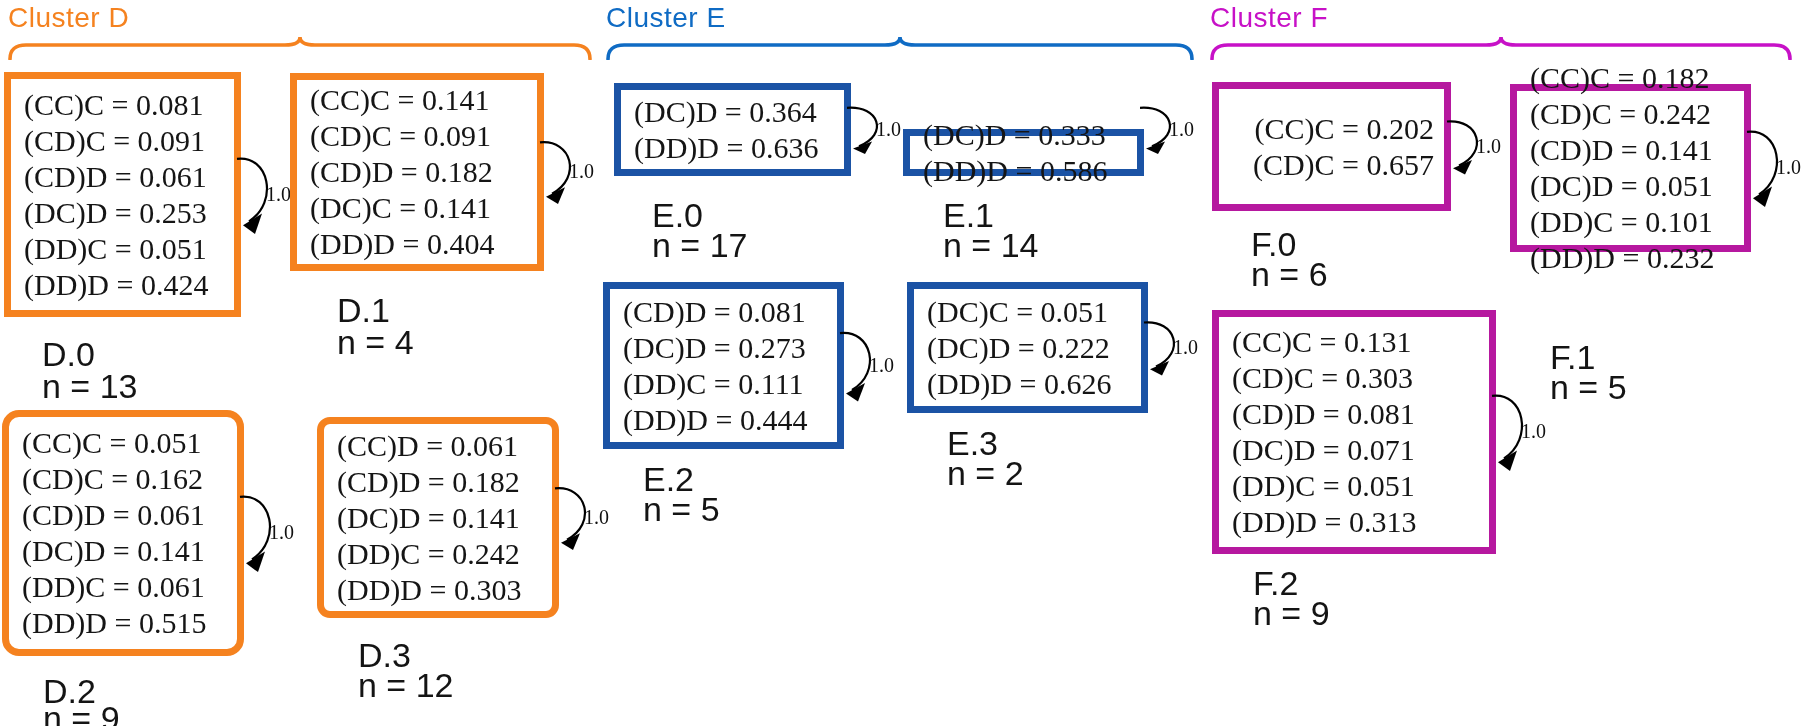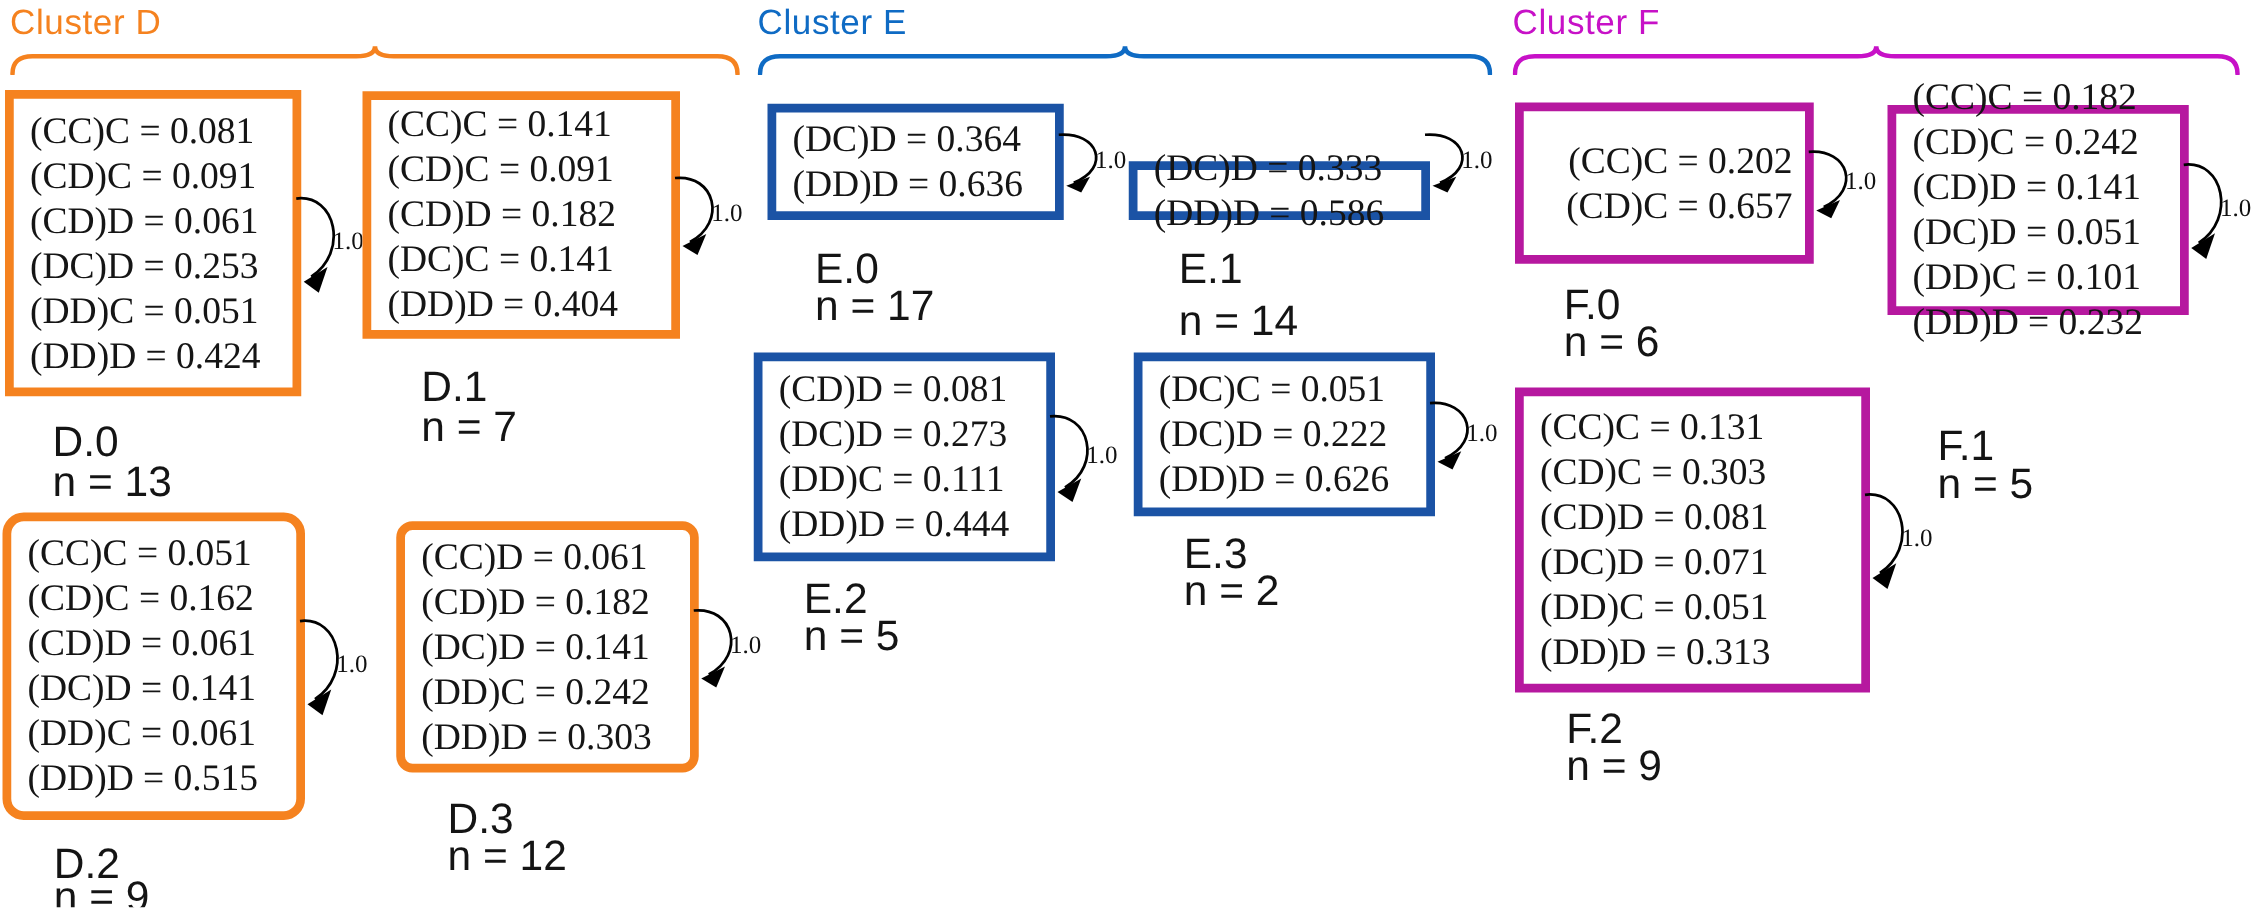--- a/index.html
+++ b/index.html
@@ -79,21 +79,21 @@
     </div>
     <div class="loop" style="height:72px;">
       <svg viewBox="0 0 48 90" preserveAspectRatio="none">
           <path d="M2,8 C34,4 44,52 14,72"></path>
           <polygon points="8,76 27,64 20,85"></polygon>
         </svg>
       <span class="loop-label">1.0</span>
     </div>
   </div>
   <div class="nlabel" style="left:337px;top:295px;">D.1</div>
-  <div class="nlabel" style="left:337px;top:327px;">n = 7</div>
+  <div class="nlabel" style="left:337px;top:327px;">n = 4</div>
 
   <div class="node" style="left:2px;top:410px;width:242px;height:246px;">
     <div class="box" style="border-color: rgb(245, 130, 31); border-radius: 17px;">
       <div class="line">(CC)C = 0.051</div>
       <div class="line">(CD)C = 0.162</div>
       <div class="line">(CD)D = 0.061</div>
       <div class="line">(DC)D = 0.141</div>
       <div class="line">(DD)C = 0.061</div>
       <div class="line">(DD)D = 0.515</div>
     </div>
@@ -150,21 +150,21 @@
     </div>
     <div class="loop" style="height:54px;">
       <svg viewBox="0 0 48 90" preserveAspectRatio="none">
           <path d="M2,8 C34,4 44,52 14,72"></path>
           <polygon points="8,76 27,64 20,85"></polygon>
         </svg>
       <span class="loop-label">1.0</span>
     </div>
   </div>
   <div class="nlabel" style="left:943px;top:200px;">E.1</div>
-  <div class="nlabel" style="left:943px;top:242px;">n = 14</div>
+  <div class="nlabel" style="left:943px;top:230px;">n = 14</div>
 
   <div class="node" style="left:603px;top:282px;width:241px;height:167px;">
     <div class="box" style="border-color: rgb(27, 83, 165);">
       <div class="line">(CD)D = 0.081</div>
       <div class="line">(DC)D = 0.273</div>
       <div class="line">(DD)C = 0.111</div>
       <div class="line">(DD)D = 0.444</div>
     </div>
     <div class="loop" style="height:80px;">
       <svg viewBox="0 0 48 90" preserveAspectRatio="none">

